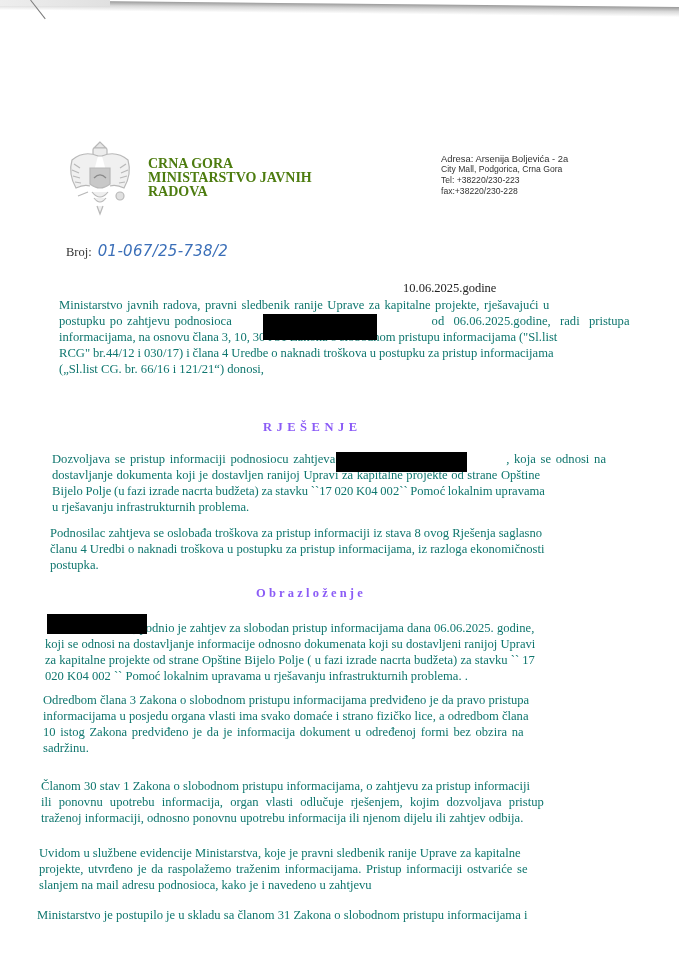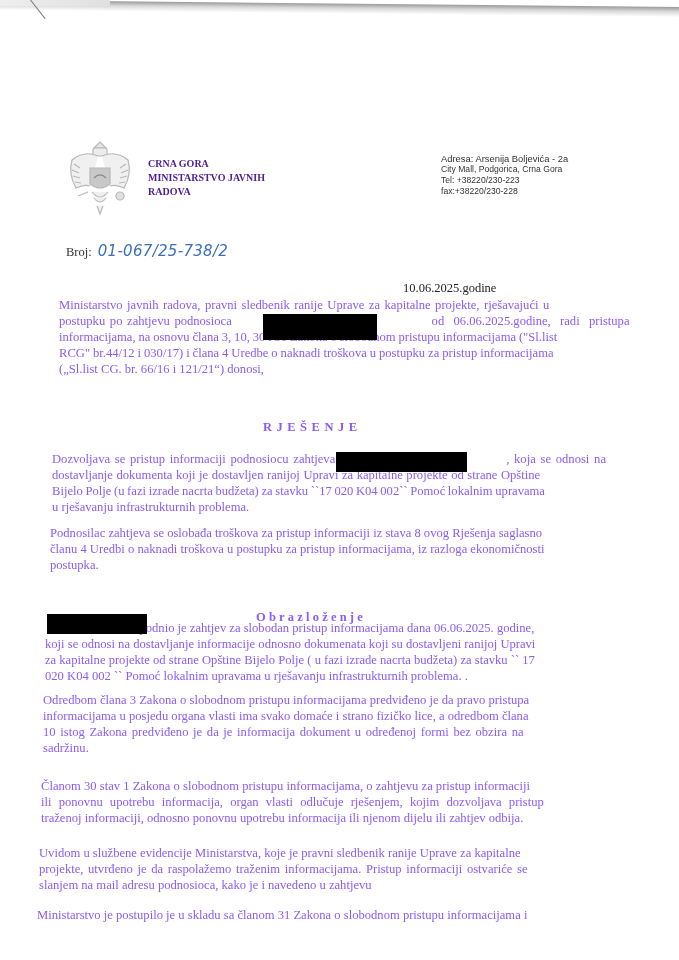--- a/index.html
+++ b/index.html
@@ -19,40 +19,40 @@
   }
   .fold-mark {
     position: absolute; left: 30px; top: 0px; width: 1px; height: 24px;
     background: #7a7a7a; transform: rotate(-38deg); transform-origin: top;
   }
   .crest {
     position: absolute; left: 64px; top: 138px; width: 72px; height: 80px;
   }
   .org {
     position: absolute; left: 148px; top: 157px;
-    font-weight: bold; font-size: 10px; line-height: 14px; color: #4c1d95;
+    font-weight: bold; font-size: 14px; line-height: 14px; color: #4d7c0f;
   }
   .address {
     position: absolute; left: 441px; top: 153px;
     font-family: "Liberation Sans", "DejaVu Sans", sans-serif;
     font-size: 8.6px; line-height: 11px; color: #333;
   }
   .address .l1 { font-size: 9.4px; }
   .broj {
     position: absolute; left: 66px; top: 242px; font-size: 12.5px; color: #333;
   }
   .broj .hand {
     font-family: "DejaVu Sans", sans-serif; font-size: 15px; color: #3b6fb8;
     font-style: italic; letter-spacing: 0.3px; margin-left: 6px;
   }
   .date {
     position: absolute; left: 403px; top: 281px; font-size: 12.5px; color: #222; text-align: center;
   }
   .para {
-    position: absolute; font-size: 12.6px; line-height: 16px; color: #8b5cf6;
+    position: absolute; font-size: 12.6px; line-height: 16px; color: #0f766e;
     text-align: justify;
   }
   .para .line { display: block; white-space: nowrap; height: 16px; }
   .title {
     position: absolute; font-weight: bold; font-size: 12.5px; color: #8b5cf6;
     letter-spacing: 4.5px;
   }
   .title2 { letter-spacing: 3.2px; }
   .redact { position: absolute; background: #000; }
 </style>
@@ -118,21 +118,21 @@
   <span class="line">u rješavanju infrastrukturnih problema.</span>
 </div>
 <div class="redact" style="left:336px; top:452px; width:131px; height:20px;"></div>
 
 <div class="para" style="left:50px; top:525px; width:585px;">
   <span class="line">Podnosilac zahtjeva se oslobađa troškova za pristup informaciji iz stava 8 ovog Rješenja saglasno</span>
   <span class="line">članu 4 Uredbi o naknadi troškova u postupku za pristup informacijama, iz razloga ekonomičnosti</span>
   <span class="line">postupka.</span>
 </div>
 
-<div class="title title2" style="left:256px; top:610px;">Obrazloženje</div>
+<div class="title title2" style="left:256px; top:586px;">Obrazloženje</div>
 
 <div class="para" style="left:45px; top:620px; width:585px;">
   <span class="line" style="white-space:pre;">                            , podnio je zahtjev za slobodan pristup informacijama dana 06.06.2025. godine,</span>
   <span class="line">koji se odnosi na dostavljanje informacije odnosno dokumenata koji su dostavljeni ranijoj Upravi</span>
   <span class="line">za kapitalne projekte od strane Opštine Bijelo Polje ( u fazi izrade nacrta budžeta) za stavku `` 17</span>
   <span class="line">020 K04 002 `` Pomoć lokalnim upravama u rješavanju infrastrukturnih problema. .</span>
 </div>
 <div class="redact" style="left:47px; top:614px; width:100px; height:20px;"></div>
 
 <div class="para" style="left:43px; top:692px; width:590px;">

